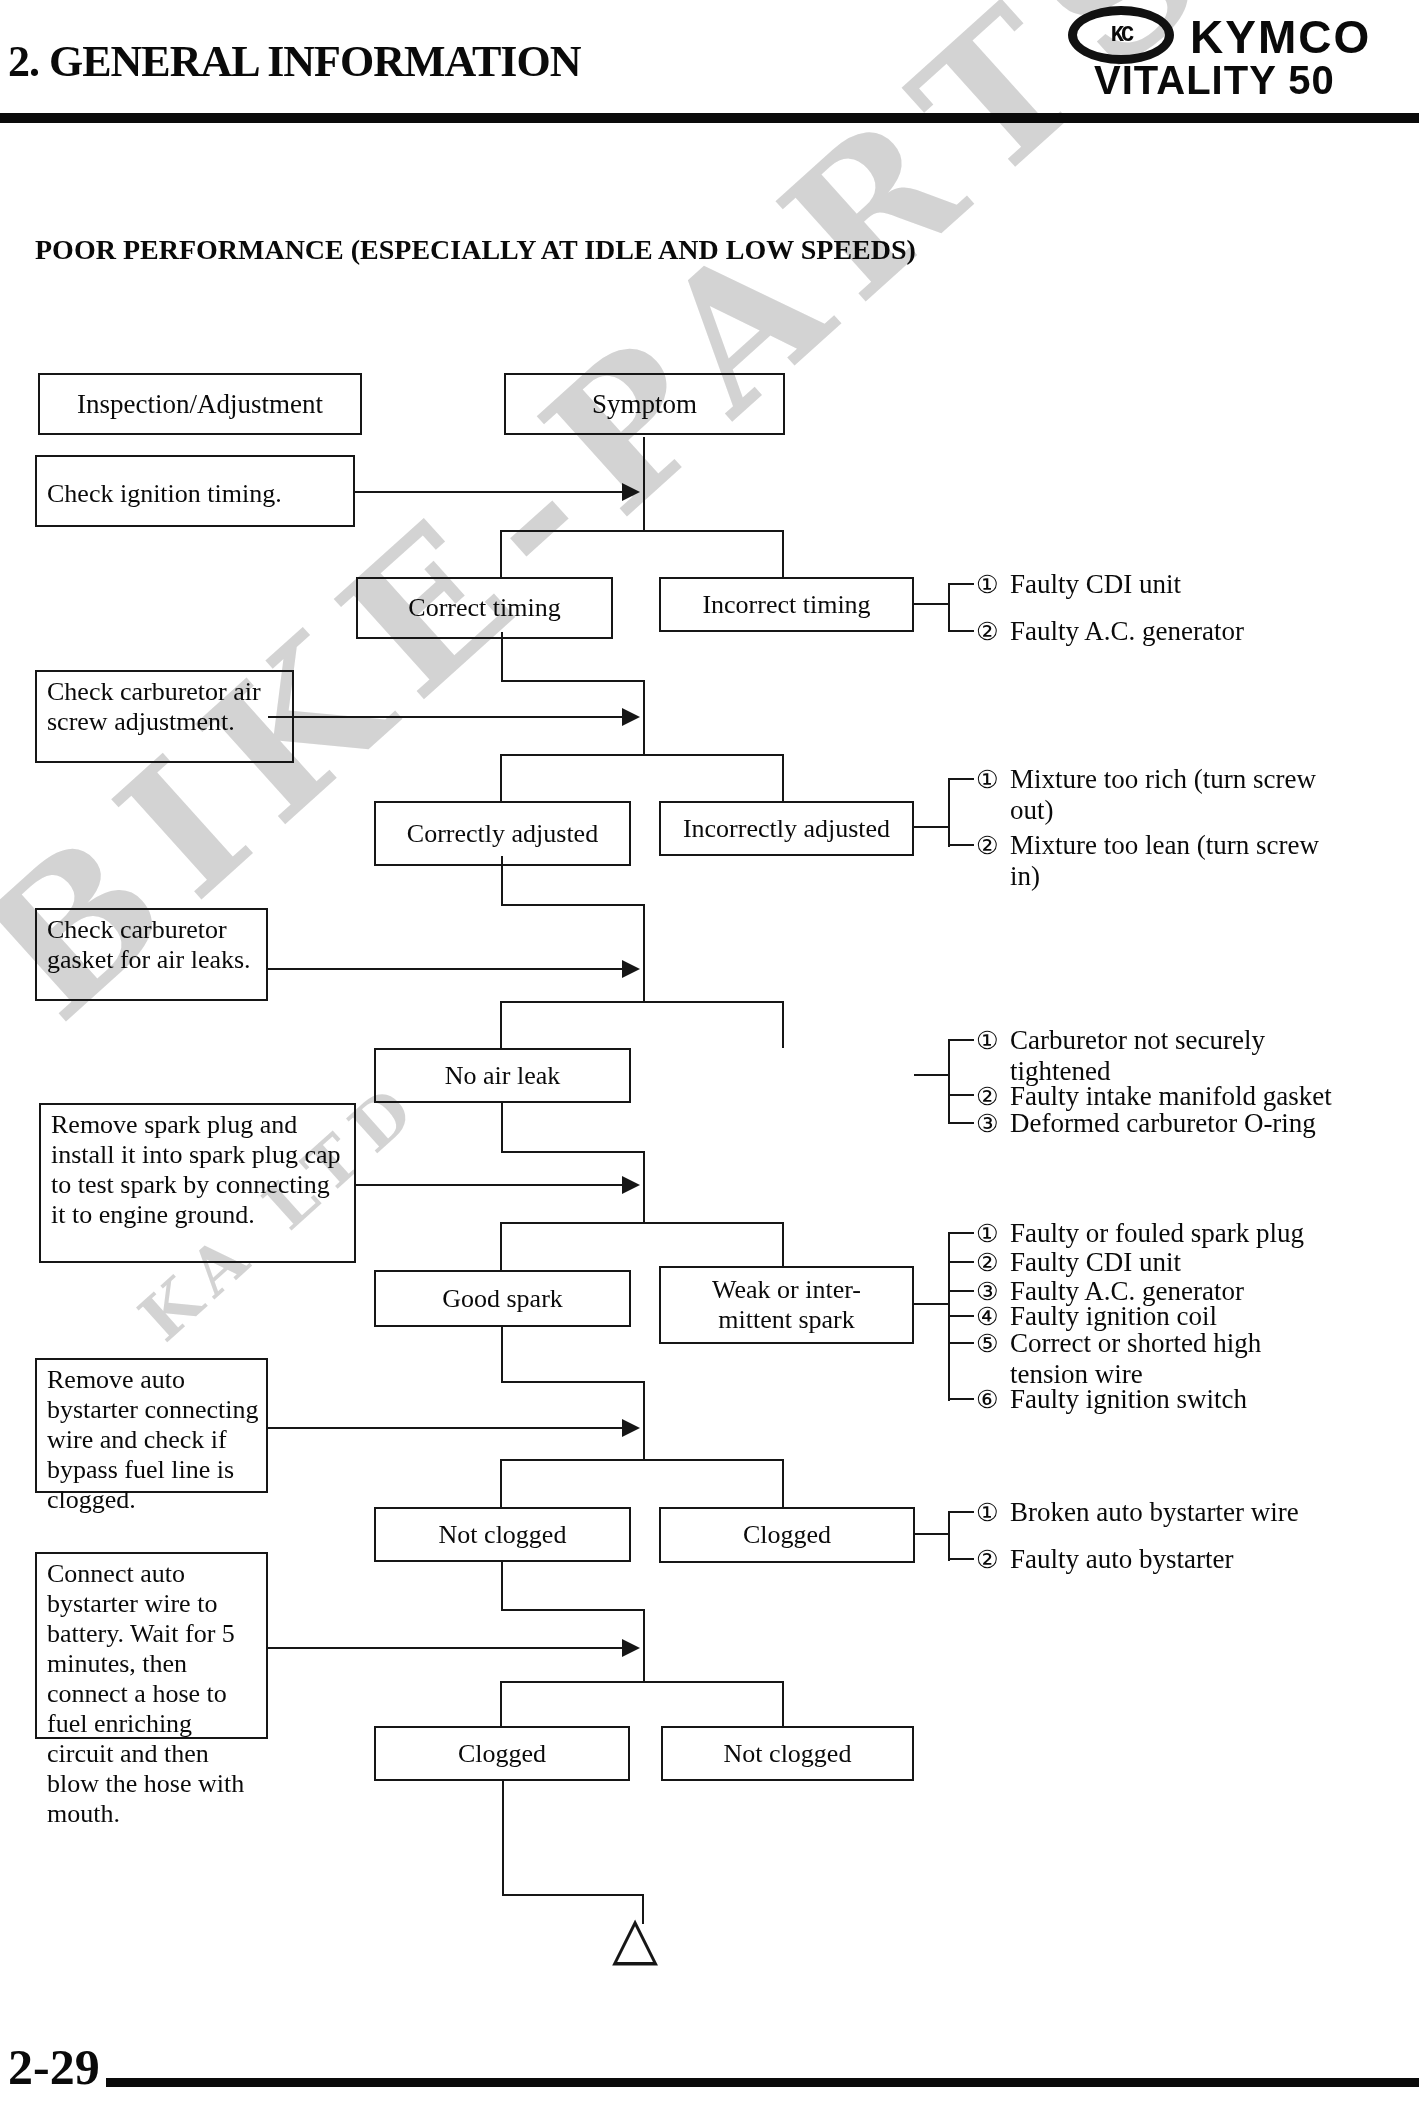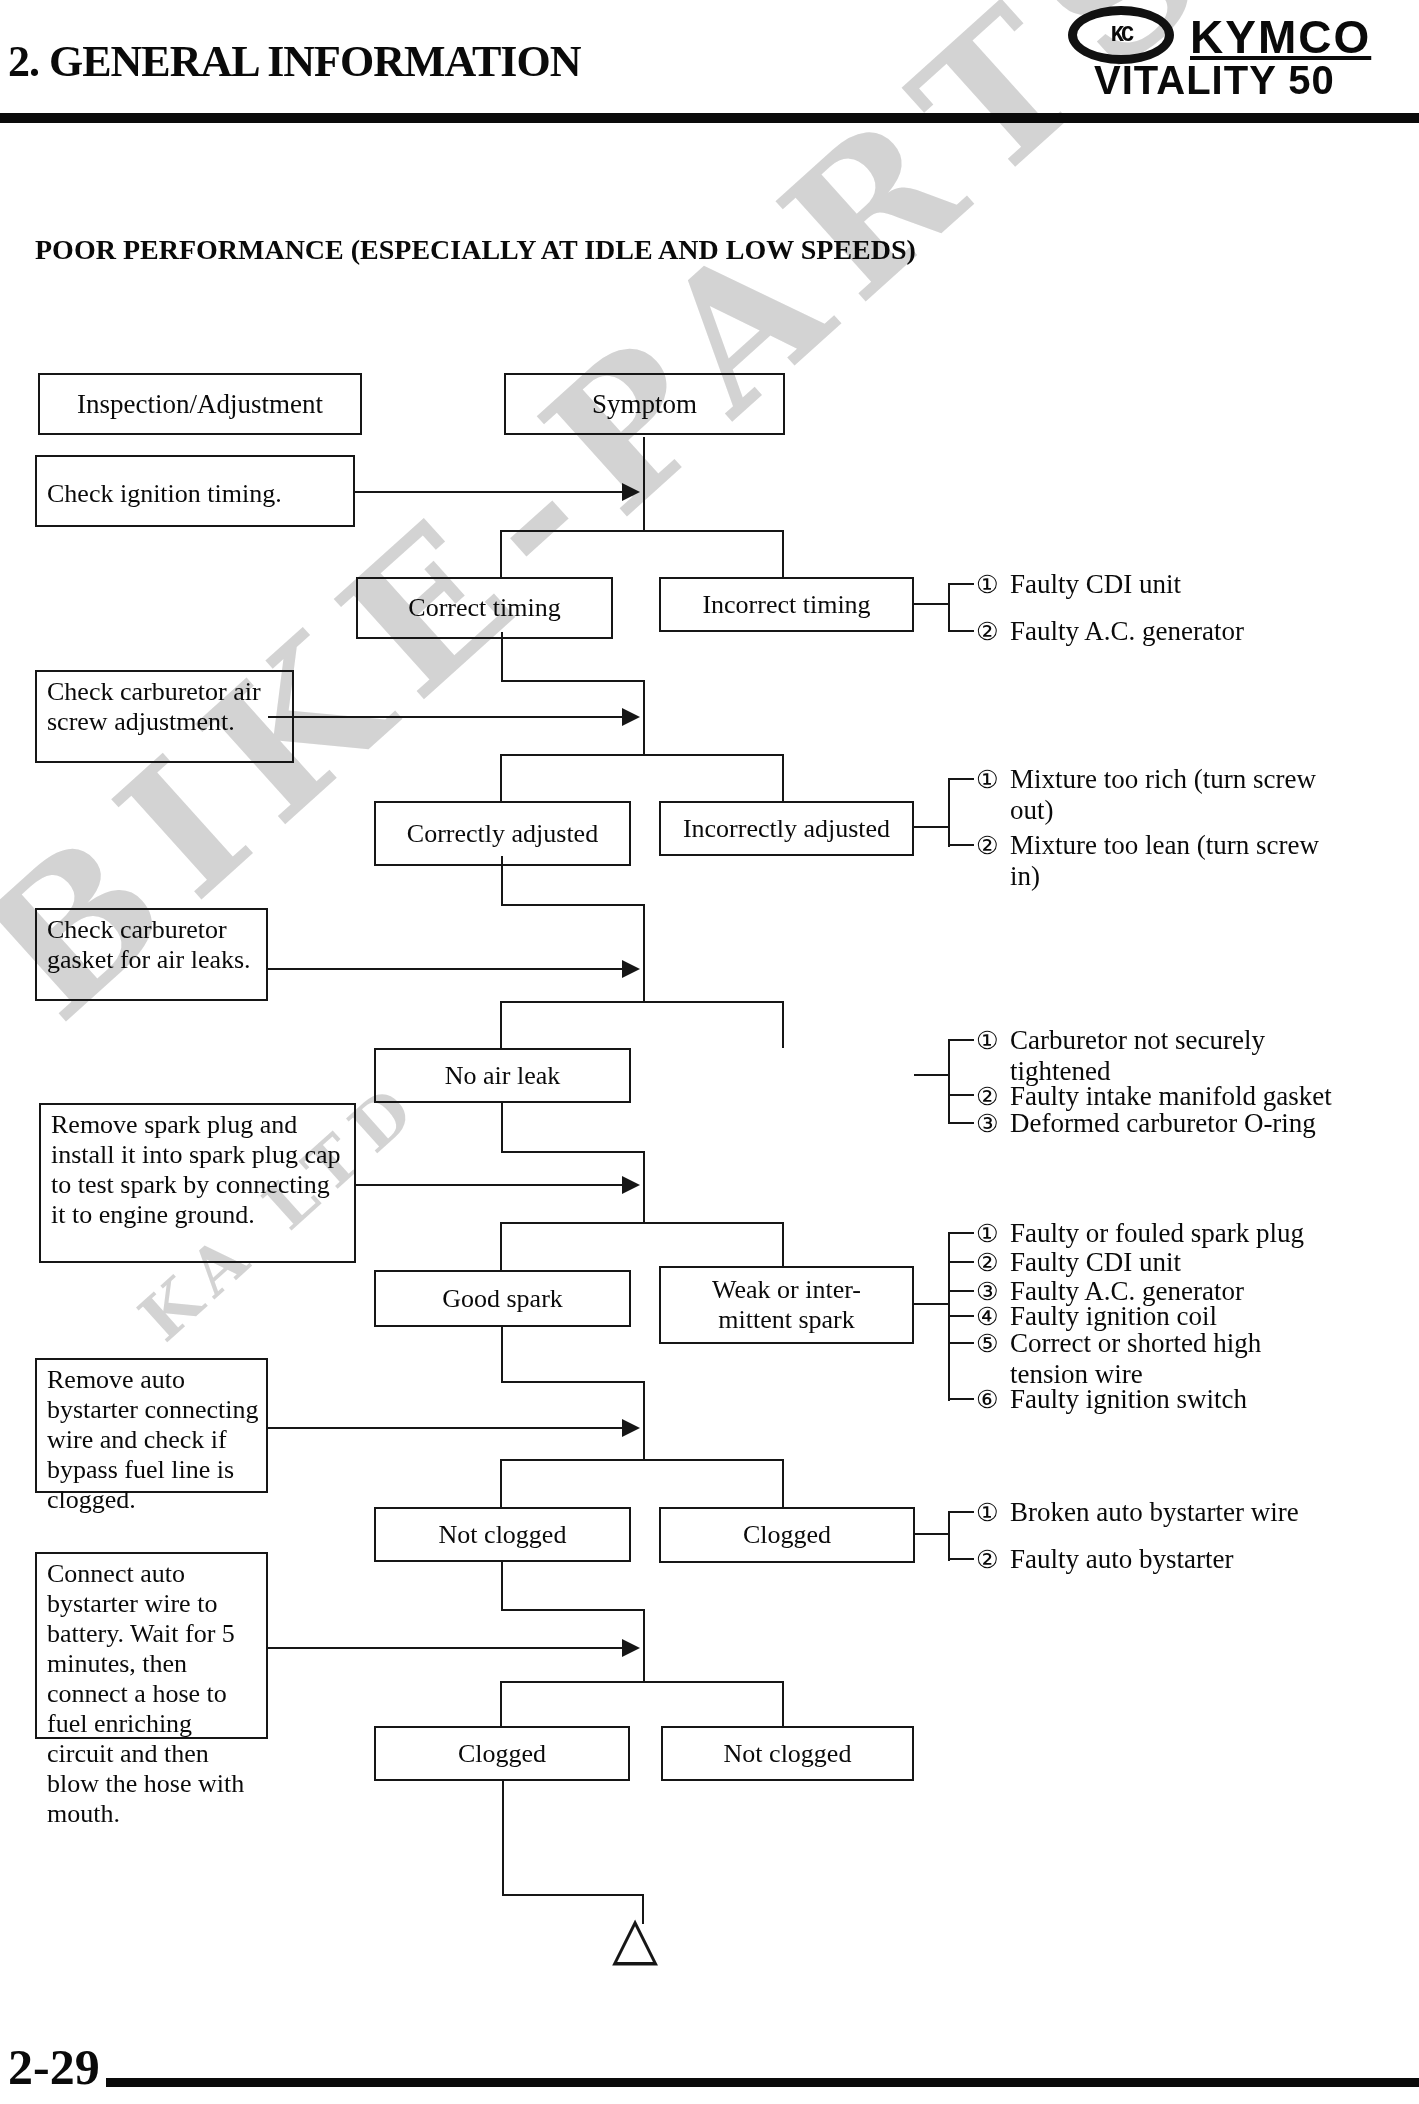--- a/index.html
+++ b/index.html
@@ -9,21 +9,21 @@
   .wm{position:absolute;color:#c9c9c9;opacity:.8;font-weight:bold;z-index:0;
       font-family:"DejaVu Serif",serif;white-space:nowrap;pointer-events:none;}
   #wm-main{left:16px;top:870px;font-size:185px;letter-spacing:26px;transform:rotate(-42deg);transform-origin:left center;}
   #wm-sub{left:150px;top:1290px;font-size:64px;letter-spacing:14px;transform:rotate(-42deg);transform-origin:left center;}
   
   #section-title{position:absolute;left:8px;top:36px;font-size:44px;font-weight:bold;letter-spacing:-1px;z-index:2;}
   #logo{position:absolute;left:1068px;top:6px;width:106px;height:58px;border:9px solid #111;border-radius:50%;
         box-sizing:border-box;display:flex;align-items:center;justify-content:center;z-index:2;}
   #logo span{font-family:Liberation Mono, monospace;font-weight:900;font-size:22px;letter-spacing:-3px;}
   #brand{position:absolute;left:1190px;top:10px;font-family:"Liberation Sans",sans-serif;font-weight:800;
-         font-size:46px;letter-spacing:2px;z-index:2;text-decoration:underline;}
+         font-size:46px;letter-spacing:2px;z-index:2;}
   #model{position:absolute;left:1094px;top:58px;font-family:"Liberation Sans",sans-serif;font-weight:800;
          font-size:40px;letter-spacing:1px;z-index:2;}
   #header-rule{position:absolute;left:0;top:113px;width:1419px;height:10px;background:#0a0a0a;z-index:2;}
   #page-title{position:absolute;left:35px;top:234px;font-size:28px;font-weight:bold;z-index:2;}
   
   .box{position:absolute;border:2px solid #161616;box-sizing:border-box;background:transparent;z-index:3;
        font-size:26px;line-height:30px;}
   .cbox{display:flex;align-items:center;justify-content:center;text-align:center;font-size:27px;}
   .rbox{display:flex;align-items:center;justify-content:center;text-align:center;white-space:pre-line;}
   .ibox{padding:5px 6px 0 10px;text-align:left;}

